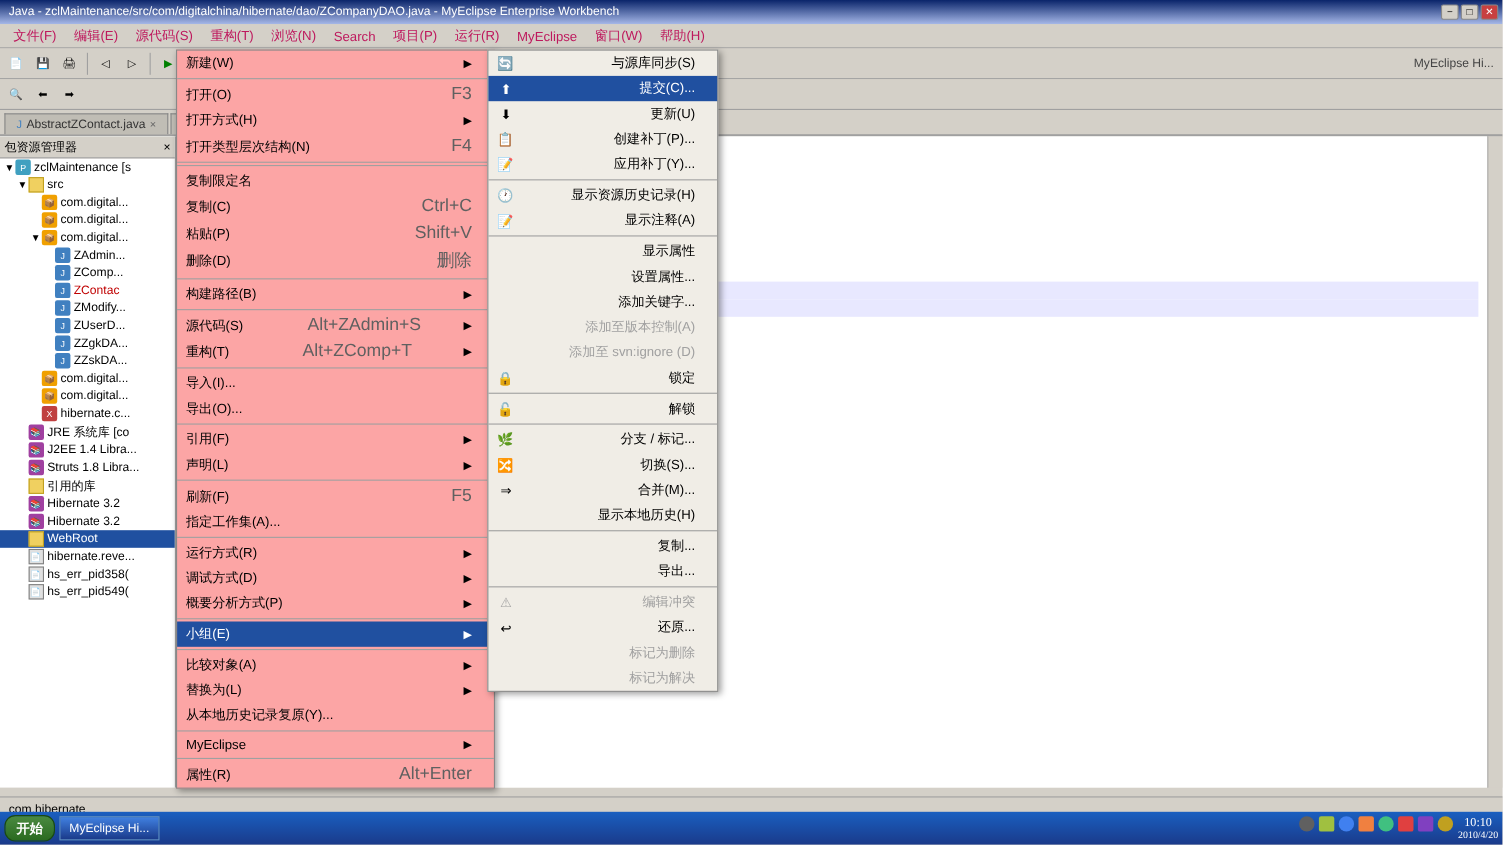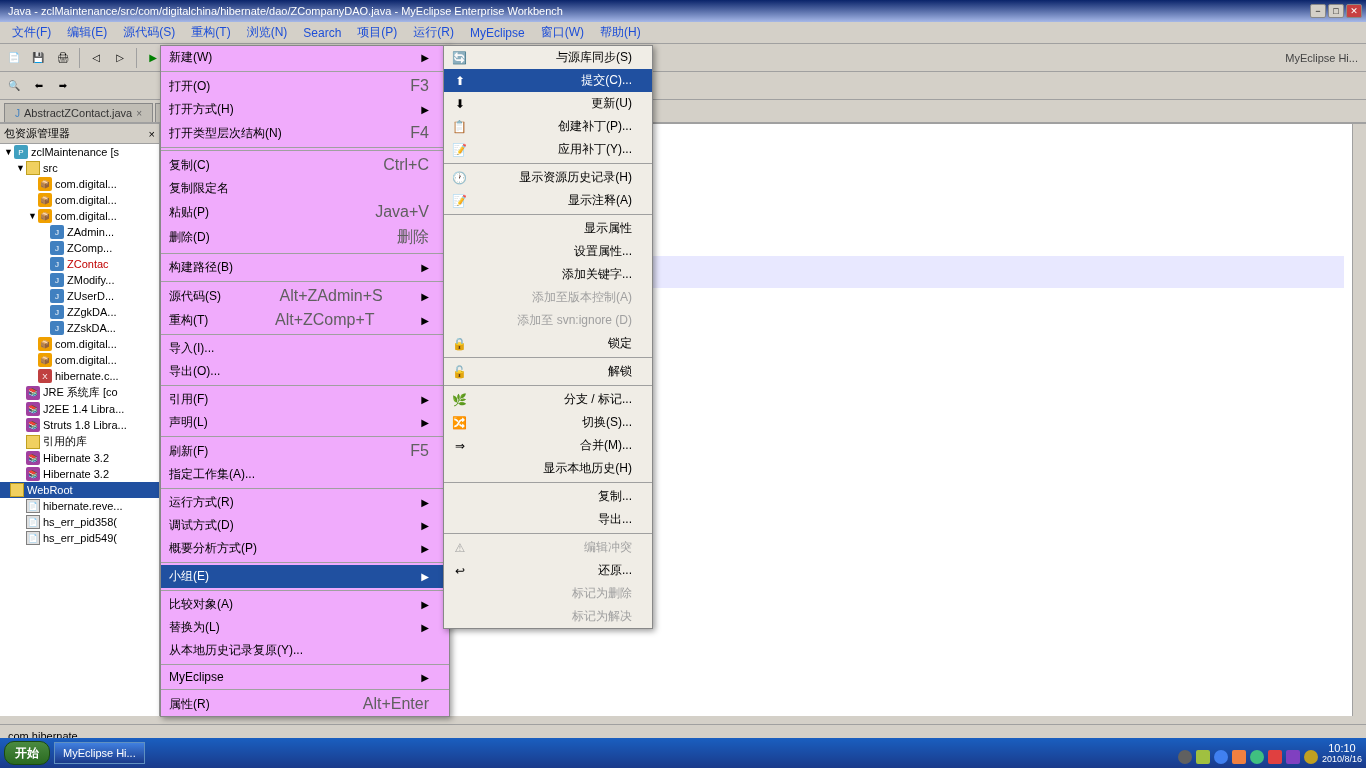--- a/index.html
+++ b/index.html
@@ -43,21 +43,21 @@
       height: 22px;
       display: flex;
       align-items: center;
       border-bottom: 1px solid #a0a0a0;
       padding: 0 4px;
     }
     .menu-item {
       padding: 16px 8px;
       cursor: pointer;
       font-size: 12px;
-      color: #1d4ed8;
+      color: #be185d;
     }
 
     
     .toolbar {
       background: #d4d0c8;
       height: 28px;
       display: flex;
       align-items: center;
       border-bottom: 1px solid #a0a0a0;
       padding: 2px 4px;
@@ -168,21 +168,21 @@
       position: absolute;
       top: 0; left: 0;
       width: 100%; height: 100%;
       z-index: 100;
       pointer-events: none;
     }
 
     
     .context-menu {
       position: absolute;
-      background: #f0abfc;
+      background: #fca5a5;
       border: 1px solid #888;
       box-shadow: 2px 2px 6px rgba(0,0,0,0.4);
       min-width: 200px;
       pointer-events: all;
     }
     .ctx-item {
       display: flex;
       align-items: center;
       justify-content: space-between;
       padding: 3px 20px 3px 8px;
@@ -257,23 +257,24 @@
       font-size: 11px;
       cursor: pointer;
       height: 22px;
       display: flex; align-items: center;
       max-width: 160px;
       overflow: hidden;
       white-space: nowrap;
     }
     .taskbar-right {
       display: flex;
-      align-items: flex-end;
+      align-items: flex-start;
       gap: 4px;
       margin-left: auto;
+      font-family: Liberation Serif, serif;
     }
     .taskbar-clock { color: white; font-size: 11px; text-align: center; }
     .systray { display: flex; gap: 4px; align-items: center; }
     .systray-icon { width: 16px; height: 16px; background: #4080c0; border-radius: 2px; }
 
     .second-toolbar {
       background: #d4d0c8;
       height: 28px;
       display: flex;
       align-items: center;
@@ -481,21 +482,21 @@
         <div class="tree-item" style="padding-left: 16px;">
           <span class="tree-arrow"> </span>
           <span class="tree-icon" style="background:#a040a0; color:white; border-radius:2px;; display:inline-flex; align-items:center; justify-content:center; font-size:8px; margin-right:3px;">📚</span>
           <span style="">Hibernate 3.2</span>
         </div>
         <div class="tree-item" style="padding-left: 16px;">
           <span class="tree-arrow"> </span>
           <span class="tree-icon" style="background:#a040a0; color:white; border-radius:2px;; display:inline-flex; align-items:center; justify-content:center; font-size:8px; margin-right:3px;">📚</span>
           <span style="">Hibernate 3.2</span>
         </div>
-        <div class="tree-item selected" style="">
+        <div class="tree-item selected" style="padding-left: 16px;">
           <span class="tree-arrow"> </span>
           <span class="tree-icon" style="background:#f0d060; border:1px solid #c0a020;; display:inline-flex; align-items:center; justify-content:center; font-size:8px; margin-right:3px;"></span>
           <span style="">WebRoot</span>
         </div>
         <div class="tree-item" style="padding-left: 16px;">
           <span class="tree-arrow"> </span>
           <span class="tree-icon" style="background:#e0e0e0; border:1px solid #808080;; display:inline-flex; align-items:center; justify-content:center; font-size:8px; margin-right:3px;">📄</span>
           <span style="">hibernate.reve...</span>
         </div>
         <div class="tree-item" style="padding-left: 16px;">
@@ -593,29 +594,29 @@
         <span>打开方式(H)</span>
         <span class="ctx-arrow">▶</span>
       </div>
       <div class="ctx-item">
         <span>打开类型层次结构(N)</span>
         <span class="ctx-shortcut">F4</span>
       </div>
       <div class="ctx-sep"></div>
       <div class="ctx-sep"></div>
       <div class="ctx-item">
+        <span>复制限定名</span>
+      </div>
+      <div class="ctx-item">
         <span>复制(C)</span>
         <span class="ctx-shortcut">Ctrl+C</span>
       </div>
       <div class="ctx-item">
-        <span>复制限定名</span>
-      </div>
-      <div class="ctx-item">
         <span>粘贴(P)</span>
-        <span class="ctx-shortcut">Java+V</span>
+        <span class="ctx-shortcut">Shift+V</span>
       </div>
       <div class="ctx-item">
         <span>删除(D)</span>
         <span class="ctx-shortcut">删除</span>
       </div>
       <div class="ctx-sep"></div>
       <div class="ctx-item">
         <span>构建路径(B)</span>
         <span class="ctx-arrow">▶</span>
       </div>
@@ -820,16 +821,16 @@
       <div class="systray-icon" style="background:#a0c040; width:14px;height:14px"></div>
       <div class="systray-icon" style="background:#4080f0; border-radius:50%; width:14px;height:14px"></div>
       <div class="systray-icon" style="background:#f08040; width:14px;height:14px"></div>
       <div class="systray-icon" style="background:#40c080; border-radius:50%; width:14px;height:14px"></div>
       <div class="systray-icon" style="background:#e04040; width:14px;height:14px"></div>
       <div class="systray-icon" style="background:#8040c0; width:14px;height:14px"></div>
       <div class="systray-icon" style="background:#c0a020; border-radius:50%; width:14px;height:14px"></div>
     </div>
     <div class="taskbar-clock">
       <div>10:10</div>
-      <div style="font-size:9px;">2010/8/16</div>
+      <div style="font-size:9px;">2010/4/20</div>
     </div>
   </div>
 </div>
 
 </body></html>

